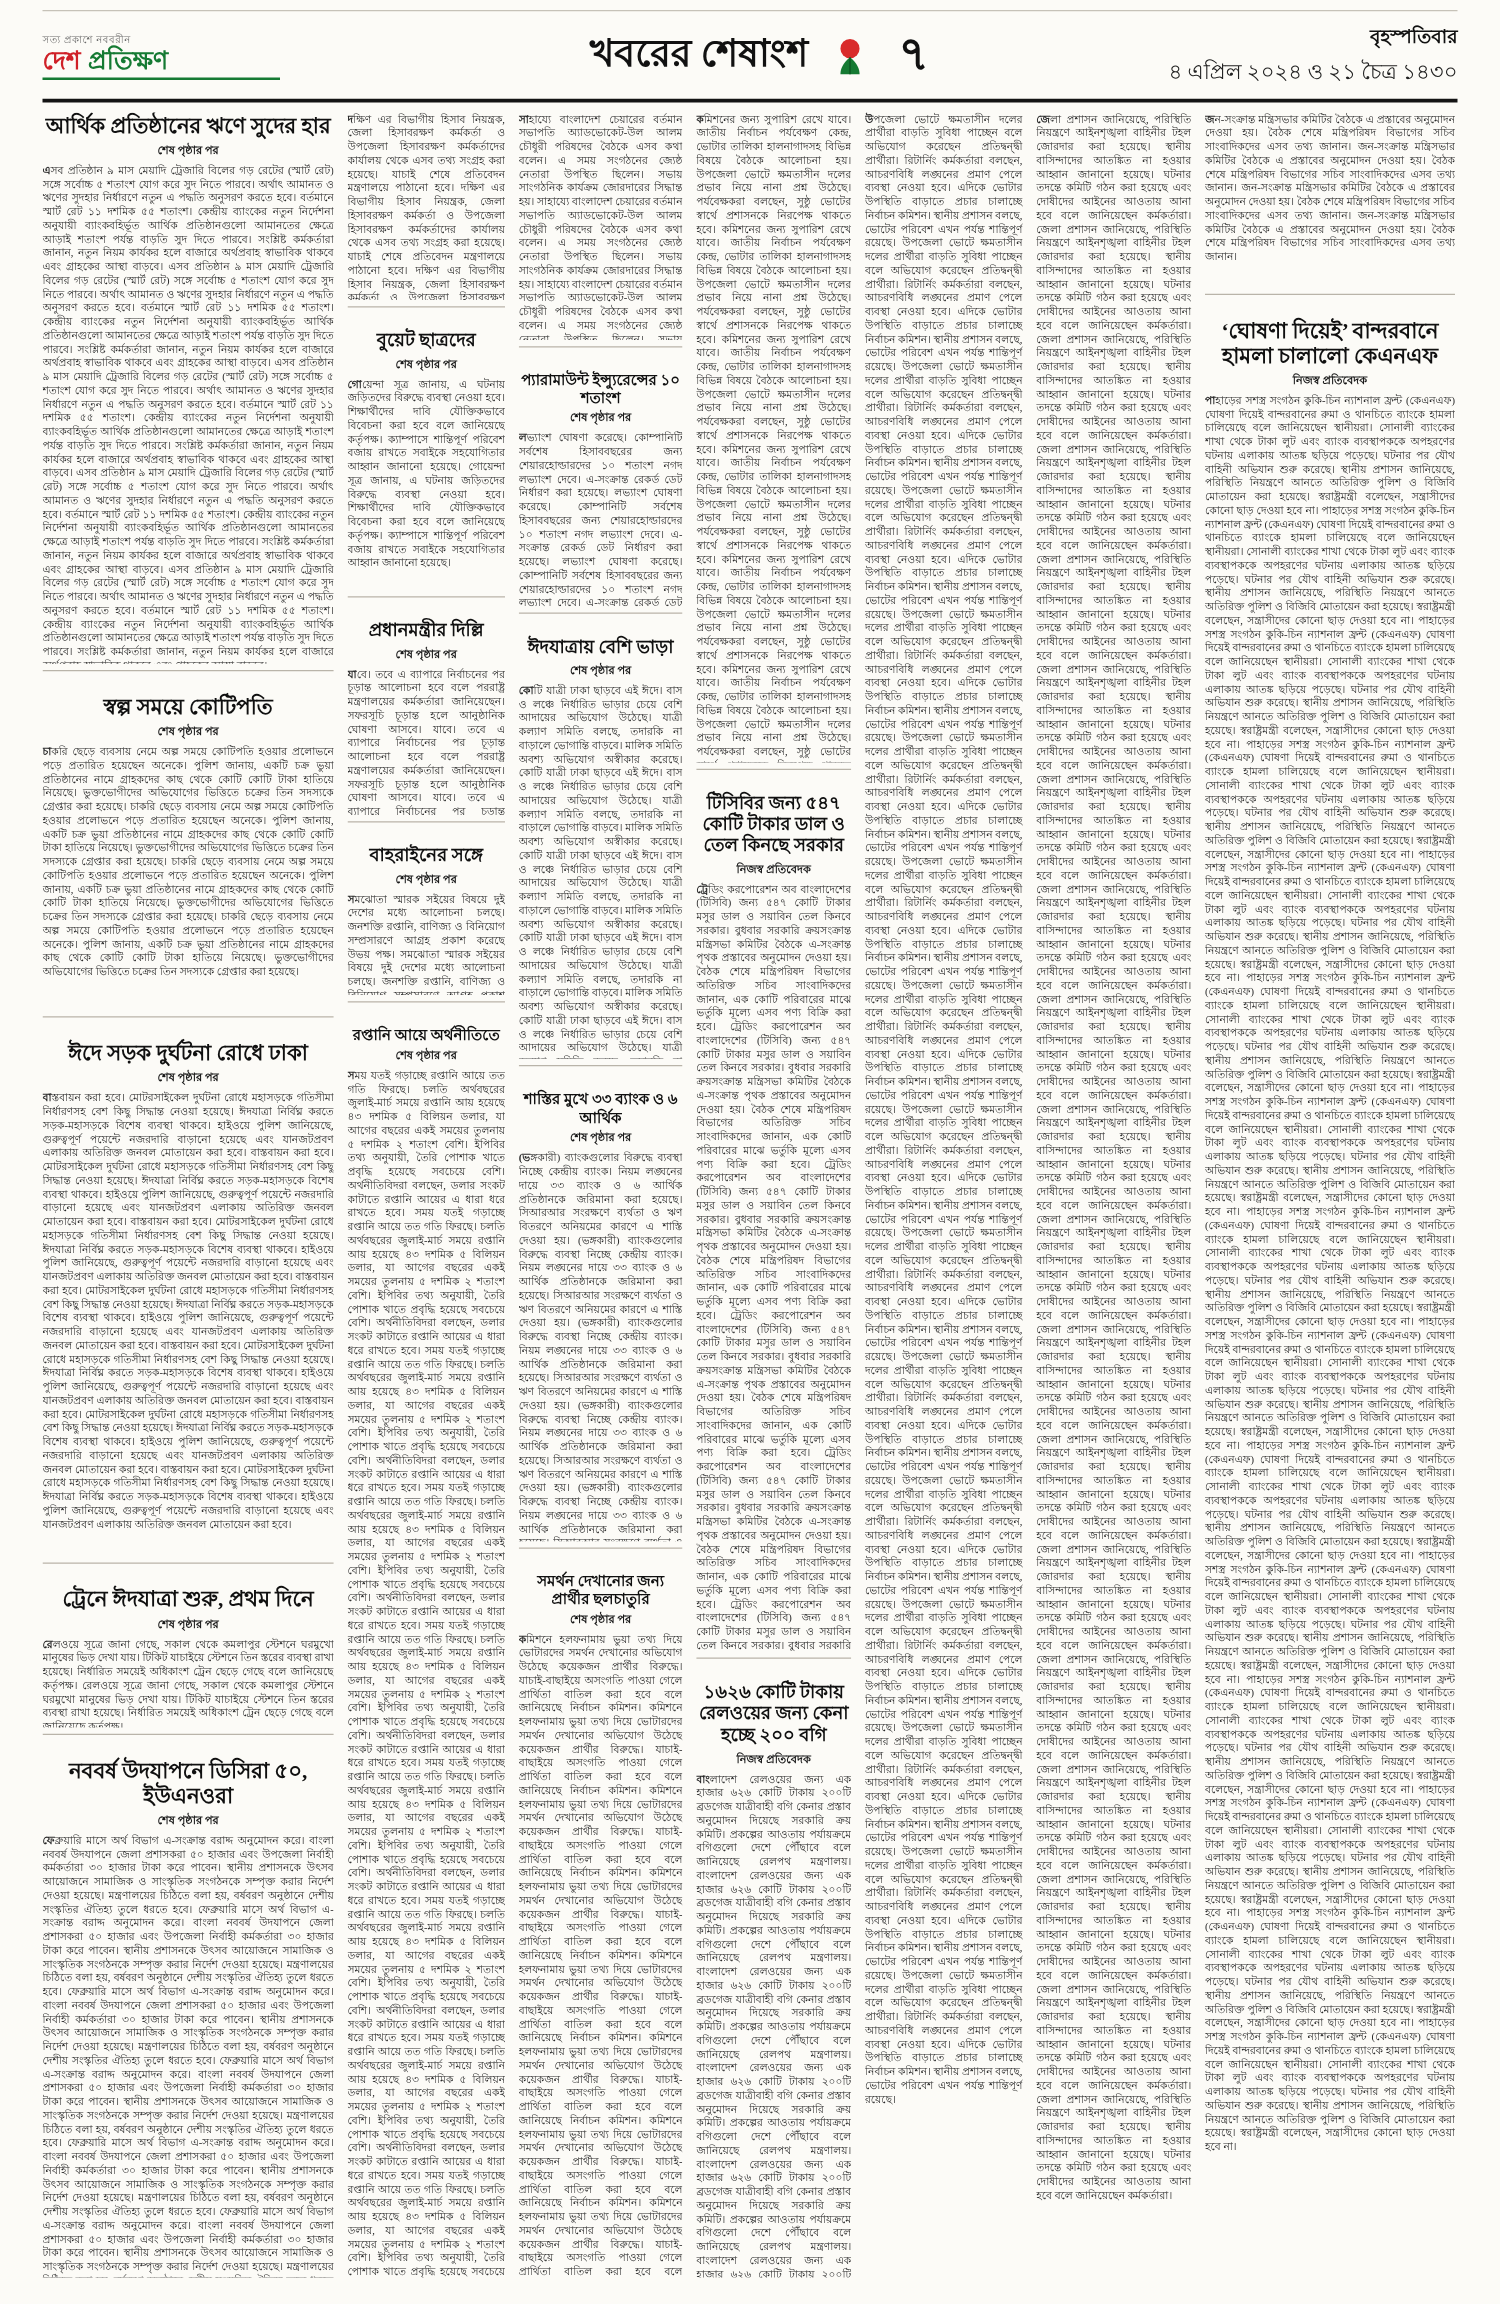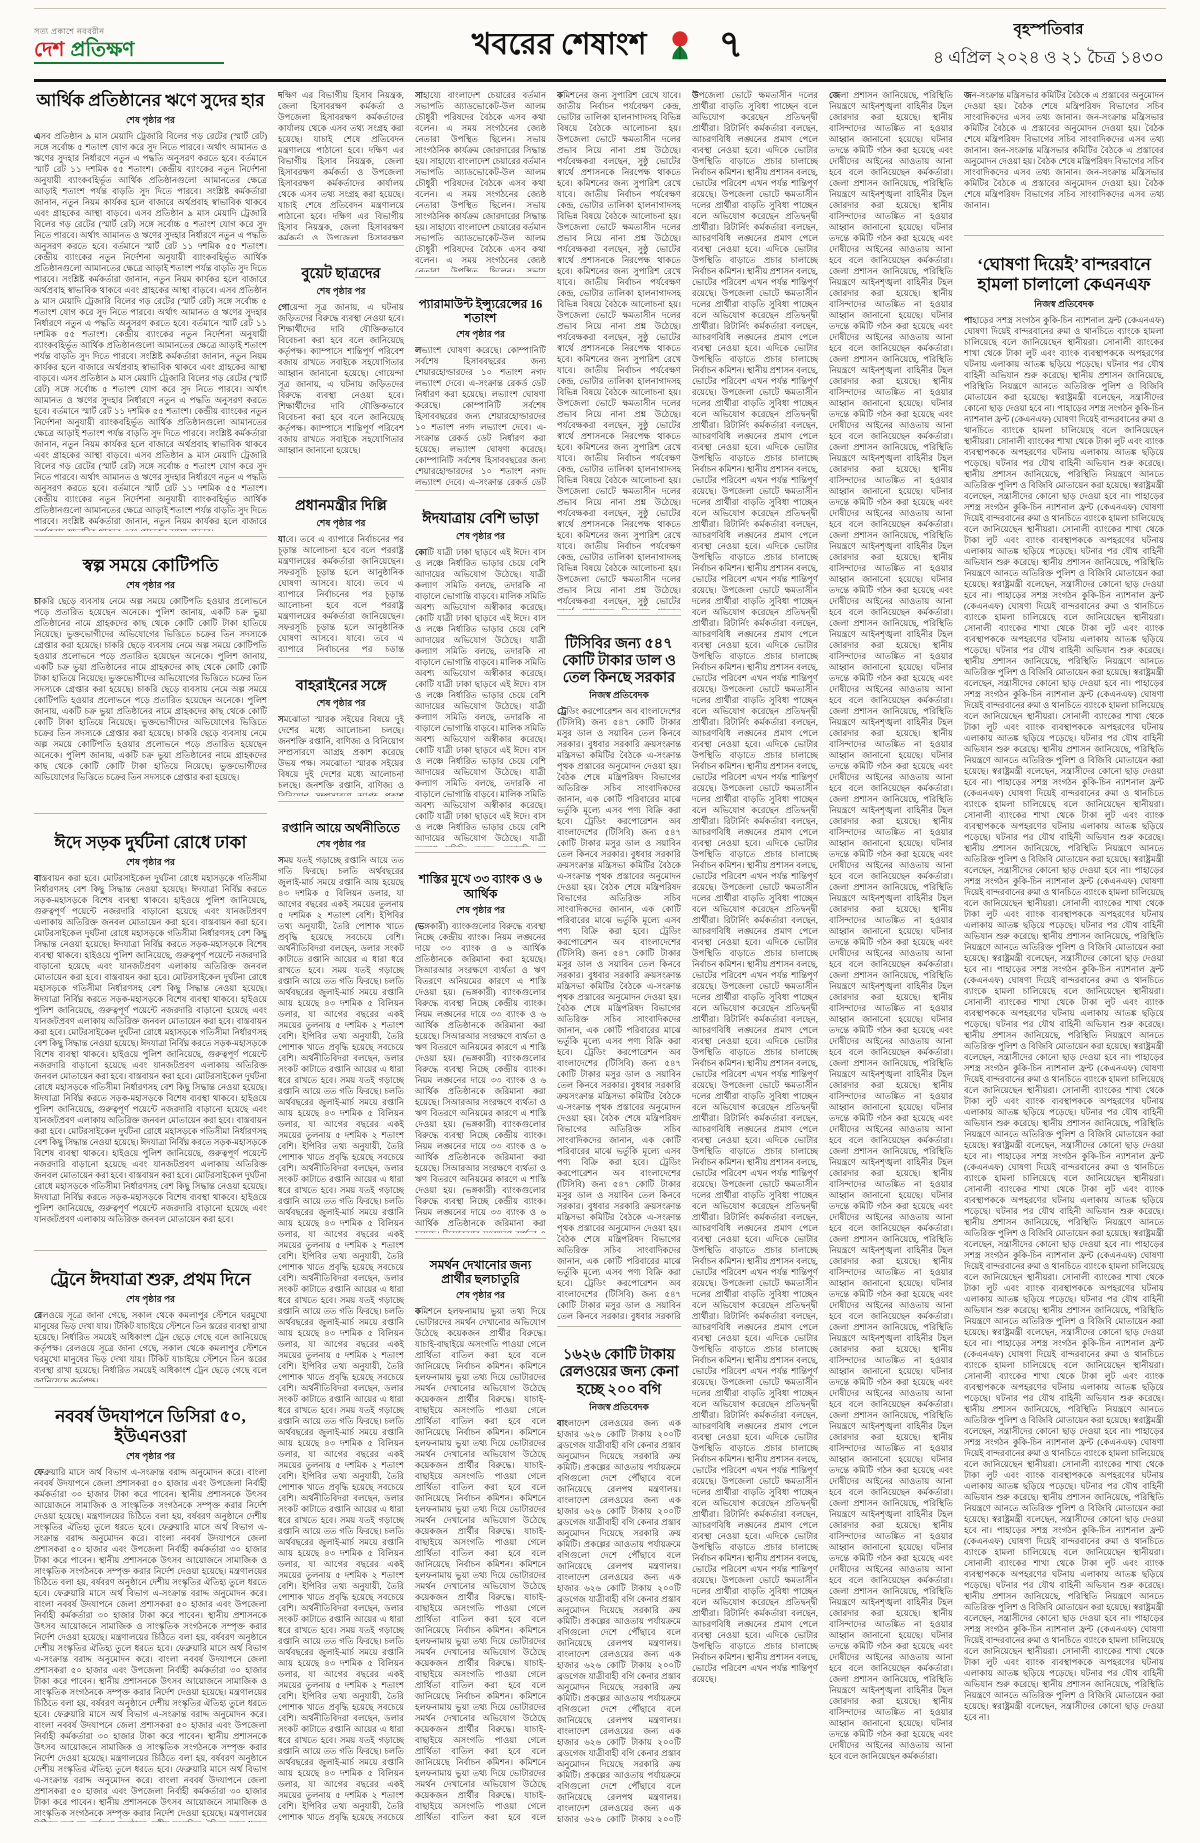--- a/index.html
+++ b/index.html
@@ -13,21 +13,21 @@
   .masthead{display:flex;align-items:center;justify-content:space-between;height:62px;}
   .logo-block{width:250px;}
   .tagline{font-size:8px;color:#6b6b6b;letter-spacing:.5px;margin-bottom:1px;}
   .logo{font-size:20px;font-weight:bold;line-height:1;white-space:nowrap;}
   .logo .red{color:#cf2027;}
   .logo .green{color:#157a33;margin-left:6px;}
   .logo-underline{height:2px;background:#157a33;width:190px;margin-top:3px;}
   .section-block{flex:1;display:flex;align-items:center;justify-content:center;gap:16px;}
   .section-title{font-size:30px;font-weight:bold;color:#111;line-height:1;}
   .pageno{font-size:38px;font-weight:bold;color:#111;line-height:1;margin-left:6px;}
-  .date-block{width:235px;text-align:center;}
+  .date-block{width:235px;text-align:right;}
   .weekday{font-size:15px;font-weight:bold;color:#111;}
   .dateline{font-size:17px;color:#222;margin-top:2px;}
   .header-rule{height:3px;background:#141414;margin:4px 0 8px;}
   .cols{
     display:grid;
     grid-template-columns:233px 126px 131px 124px 126px 124px 200px;
     column-gap:11px;height:1732px;overflow:hidden;
   }
   .col{display:block;overflow:hidden;position:relative;min-width:0;}
   .col + .col::before{
@@ -131,21 +131,21 @@
       <article class="story">
         <h2 class="hl hl-md">রপ্তানি আয়ে অর্থনীতিতে</h2>
         <div class="kicker">শেষ পৃষ্ঠার পর</div>
         <div class="body" style="height:1010px">সময় যতই গড়াচ্ছে রপ্তানি আয়ে তত গতি ফিরছে। চলতি অর্থবছরের জুলাই-মার্চ সময়ে রপ্তানি আয় হয়েছে ৪৩ দশমিক ৫ বিলিয়ন ডলার, যা আগের বছরের একই সময়ের তুলনায় ৫ দশমিক ২ শতাংশ বেশি। ইপিবির তথ্য অনুযায়ী, তৈরি পোশাক খাতে প্রবৃদ্ধি হয়েছে সবচেয়ে বেশি। অর্থনীতিবিদরা বলছেন, ডলার সংকট কাটাতে রপ্তানি আয়ের এ ধারা ধরে রাখতে হবে। সময় যতই গড়াচ্ছে রপ্তানি আয়ে তত গতি ফিরছে। চলতি অর্থবছরের জুলাই-মার্চ সময়ে রপ্তানি আয় হয়েছে ৪৩ দশমিক ৫ বিলিয়ন ডলার, যা আগের বছরের একই সময়ের তুলনায় ৫ দশমিক ২ শতাংশ বেশি। ইপিবির তথ্য অনুযায়ী, তৈরি পোশাক খাতে প্রবৃদ্ধি হয়েছে সবচেয়ে বেশি। অর্থনীতিবিদরা বলছেন, ডলার সংকট কাটাতে রপ্তানি আয়ের এ ধারা ধরে রাখতে হবে। সময় যতই গড়াচ্ছে রপ্তানি আয়ে তত গতি ফিরছে। চলতি অর্থবছরের জুলাই-মার্চ সময়ে রপ্তানি আয় হয়েছে ৪৩ দশমিক ৫ বিলিয়ন ডলার, যা আগের বছরের একই সময়ের তুলনায় ৫ দশমিক ২ শতাংশ বেশি। ইপিবির তথ্য অনুযায়ী, তৈরি পোশাক খাতে প্রবৃদ্ধি হয়েছে সবচেয়ে বেশি। অর্থনীতিবিদরা বলছেন, ডলার সংকট কাটাতে রপ্তানি আয়ের এ ধারা ধরে রাখতে হবে। সময় যতই গড়াচ্ছে রপ্তানি আয়ে তত গতি ফিরছে। চলতি অর্থবছরের জুলাই-মার্চ সময়ে রপ্তানি আয় হয়েছে ৪৩ দশমিক ৫ বিলিয়ন ডলার, যা আগের বছরের একই সময়ের তুলনায় ৫ দশমিক ২ শতাংশ বেশি। ইপিবির তথ্য অনুযায়ী, তৈরি পোশাক খাতে প্রবৃদ্ধি হয়েছে সবচেয়ে বেশি। অর্থনীতিবিদরা বলছেন, ডলার সংকট কাটাতে রপ্তানি আয়ের এ ধারা ধরে রাখতে হবে। সময় যতই গড়াচ্ছে রপ্তানি আয়ে তত গতি ফিরছে। চলতি অর্থবছরের জুলাই-মার্চ সময়ে রপ্তানি আয় হয়েছে ৪৩ দশমিক ৫ বিলিয়ন ডলার, যা আগের বছরের একই সময়ের তুলনায় ৫ দশমিক ২ শতাংশ বেশি। ইপিবির তথ্য অনুযায়ী, তৈরি পোশাক খাতে প্রবৃদ্ধি হয়েছে সবচেয়ে বেশি। অর্থনীতিবিদরা বলছেন, ডলার সংকট কাটাতে রপ্তানি আয়ের এ ধারা ধরে রাখতে হবে। সময় যতই গড়াচ্ছে রপ্তানি আয়ে তত গতি ফিরছে। চলতি অর্থবছরের জুলাই-মার্চ সময়ে রপ্তানি আয় হয়েছে ৪৩ দশমিক ৫ বিলিয়ন ডলার, যা আগের বছরের একই সময়ের তুলনায় ৫ দশমিক ২ শতাংশ বেশি। ইপিবির তথ্য অনুযায়ী, তৈরি পোশাক খাতে প্রবৃদ্ধি হয়েছে সবচেয়ে বেশি। অর্থনীতিবিদরা বলছেন, ডলার সংকট কাটাতে রপ্তানি আয়ের এ ধারা ধরে রাখতে হবে। সময় যতই গড়াচ্ছে রপ্তানি আয়ে তত গতি ফিরছে। চলতি অর্থবছরের জুলাই-মার্চ সময়ে রপ্তানি আয় হয়েছে ৪৩ দশমিক ৫ বিলিয়ন ডলার, যা আগের বছরের একই সময়ের তুলনায় ৫ দশমিক ২ শতাংশ বেশি। ইপিবির তথ্য অনুযায়ী, তৈরি পোশাক খাতে প্রবৃদ্ধি হয়েছে সবচেয়ে বেশি। অর্থনীতিবিদরা বলছেন, ডলার সংকট কাটাতে রপ্তানি আয়ের এ ধারা ধরে রাখতে হবে। সময় যতই গড়াচ্ছে রপ্তানি আয়ে তত গতি ফিরছে। চলতি অর্থবছরের জুলাই-মার্চ সময়ে রপ্তানি আয় হয়েছে ৪৩ দশমিক ৫ বিলিয়ন ডলার, যা আগের বছরের একই সময়ের তুলনায় ৫ দশমিক ২ শতাংশ বেশি। ইপিবির তথ্য অনুযায়ী, তৈরি পোশাক খাতে প্রবৃদ্ধি হয়েছে সবচেয়ে বেশি। অর্থনীতিবিদরা বলছেন, ডলার সংকট কাটাতে রপ্তানি আয়ের এ ধারা ধরে রাখতে হবে। সময় যতই গড়াচ্ছে রপ্তানি আয়ে তত গতি ফিরছে। চলতি অর্থবছরের জুলাই-মার্চ সময়ে রপ্তানি আয় হয়েছে ৪৩ দশমিক ৫ বিলিয়ন ডলার, যা আগের বছরের একই সময়ের তুলনায় ৫ দশমিক ২ শতাংশ বেশি। ইপিবির তথ্য অনুযায়ী, তৈরি পোশাক খাতে প্রবৃদ্ধি হয়েছে সবচেয়ে বেশি। অর্থনীতিবিদরা বলছেন, ডলার সংকট কাটাতে রপ্তানি আয়ের এ ধারা ধরে রাখতে হবে। সময় যতই গড়াচ্ছে রপ্তানি আয়ে তত গতি ফিরছে। চলতি অর্থবছরের জুলাই-মার্চ সময়ে রপ্তানি আয় হয়েছে ৪৩ দশমিক ৫ বিলিয়ন ডলার, যা আগের বছরের একই সময়ের তুলনায় ৫ দশমিক ২ শতাংশ বেশি। ইপিবির তথ্য অনুযায়ী, তৈরি পোশাক খাতে প্রবৃদ্ধি হয়েছে সবচেয়ে বেশি। অর্থনীতিবিদরা বলছেন, ডলার সংকট কাটাতে রপ্তানি আয়ের এ ধারা ধরে রাখতে হবে।</div>
       </article>
     </section>
 
     <section class="col">
       <div class="body" style="height:182px">সাহায্যে বাংলাদেশ চেয়ারের বর্তমান সভাপতি অ্যাডভোকেট-উল আলম চৌধুরী পরিষদের বৈঠকে এসব কথা বলেন। এ সময় সংগঠনের জ্যেষ্ঠ নেতারা উপস্থিত ছিলেন। সভায় সাংগঠনিক কার্যক্রম জোরদারের সিদ্ধান্ত হয়। সাহায্যে বাংলাদেশ চেয়ারের বর্তমান সভাপতি অ্যাডভোকেট-উল আলম চৌধুরী পরিষদের বৈঠকে এসব কথা বলেন। এ সময় সংগঠনের জ্যেষ্ঠ নেতারা উপস্থিত ছিলেন। সভায় সাংগঠনিক কার্যক্রম জোরদারের সিদ্ধান্ত হয়। সাহায্যে বাংলাদেশ চেয়ারের বর্তমান সভাপতি অ্যাডভোকেট-উল আলম চৌধুরী পরিষদের বৈঠকে এসব কথা বলেন। এ সময় সংগঠনের জ্যেষ্ঠ নেতারা উপস্থিত ছিলেন। সভায় সাংগঠনিক কার্যক্রম জোরদারের সিদ্ধান্ত হয়।</div>
       <article class="story">
-        <h2 class="hl hl-md">প্যারামাউন্ট ইন্স্যুরেন্সের 16 শতাংশ</h2>
+        <h2 class="hl hl-md">প্যারামাউন্ট ইন্স্যুরেন্সের ১০ শতাংশ</h2>
         <div class="kicker">শেষ পৃষ্ঠার পর</div>
         <div class="body" style="height:140px">লভ্যাংশ ঘোষণা করেছে। কোম্পানিটি সর্বশেষ হিসাববছরের জন্য শেয়ারহোল্ডারদের ১০ শতাংশ নগদ লভ্যাংশ দেবে। এ-সংক্রান্ত রেকর্ড ডেট নির্ধারণ করা হয়েছে। লভ্যাংশ ঘোষণা করেছে। কোম্পানিটি সর্বশেষ হিসাববছরের জন্য শেয়ারহোল্ডারদের ১০ শতাংশ নগদ লভ্যাংশ দেবে। এ-সংক্রান্ত রেকর্ড ডেট নির্ধারণ করা হয়েছে। লভ্যাংশ ঘোষণা করেছে। কোম্পানিটি সর্বশেষ হিসাববছরের জন্য শেয়ারহোল্ডারদের ১০ শতাংশ নগদ লভ্যাংশ দেবে। এ-সংক্রান্ত রেকর্ড ডেট নির্ধারণ করা হয়েছে।</div>
       </article>
       <article class="story">
         <h2 class="hl hl-lg">ঈদযাত্রায় বেশি ভাড়া</h2>
         <div class="kicker">শেষ পৃষ্ঠার পর</div>
         <div class="body" style="height:300px">কোটি যাত্রী ঢাকা ছাড়বে এই ঈদে। বাস ও লঞ্চে নির্ধারিত ভাড়ার চেয়ে বেশি আদায়ের অভিযোগ উঠেছে। যাত্রী কল্যাণ সমিতি বলছে, তদারকি না বাড়ালে ভোগান্তি বাড়বে। মালিক সমিতি অবশ্য অভিযোগ অস্বীকার করেছে। কোটি যাত্রী ঢাকা ছাড়বে এই ঈদে। বাস ও লঞ্চে নির্ধারিত ভাড়ার চেয়ে বেশি আদায়ের অভিযোগ উঠেছে। যাত্রী কল্যাণ সমিতি বলছে, তদারকি না বাড়ালে ভোগান্তি বাড়বে। মালিক সমিতি অবশ্য অভিযোগ অস্বীকার করেছে। কোটি যাত্রী ঢাকা ছাড়বে এই ঈদে। বাস ও লঞ্চে নির্ধারিত ভাড়ার চেয়ে বেশি আদায়ের অভিযোগ উঠেছে। যাত্রী কল্যাণ সমিতি বলছে, তদারকি না বাড়ালে ভোগান্তি বাড়বে। মালিক সমিতি অবশ্য অভিযোগ অস্বীকার করেছে। কোটি যাত্রী ঢাকা ছাড়বে এই ঈদে। বাস ও লঞ্চে নির্ধারিত ভাড়ার চেয়ে বেশি আদায়ের অভিযোগ উঠেছে। যাত্রী কল্যাণ সমিতি বলছে, তদারকি না বাড়ালে ভোগান্তি বাড়বে। মালিক সমিতি অবশ্য অভিযোগ অস্বীকার করেছে। কোটি যাত্রী ঢাকা ছাড়বে এই ঈদে। বাস ও লঞ্চে নির্ধারিত ভাড়ার চেয়ে বেশি আদায়ের অভিযোগ উঠেছে। যাত্রী কল্যাণ সমিতি বলছে, তদারকি না বাড়ালে ভোগান্তি বাড়বে। মালিক সমিতি অবশ্য অভিযোগ অস্বীকার করেছে।</div>
       </article>
       <article class="story">
         <h2 class="hl hl-md">শাস্তির মুখে ৩৩ ব্যাংক ও ৬ আর্থিক</h2>

